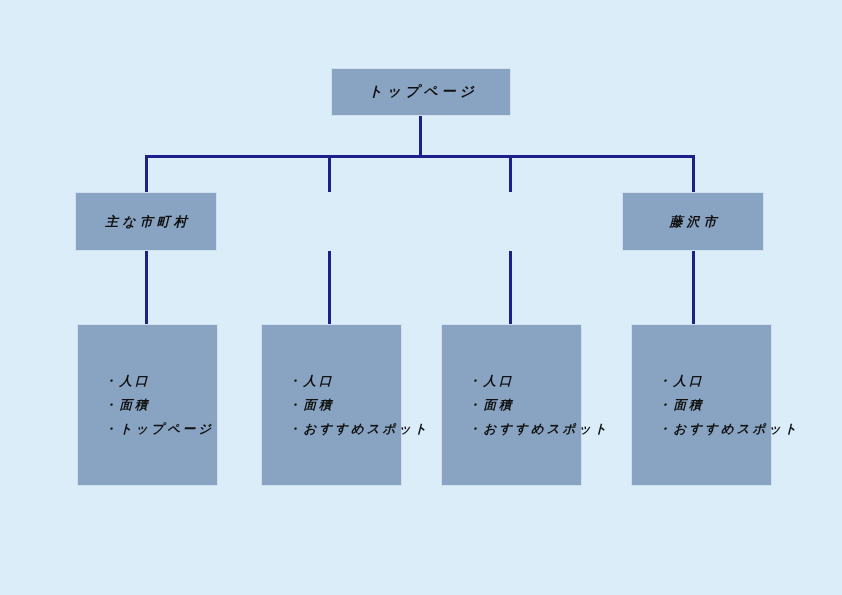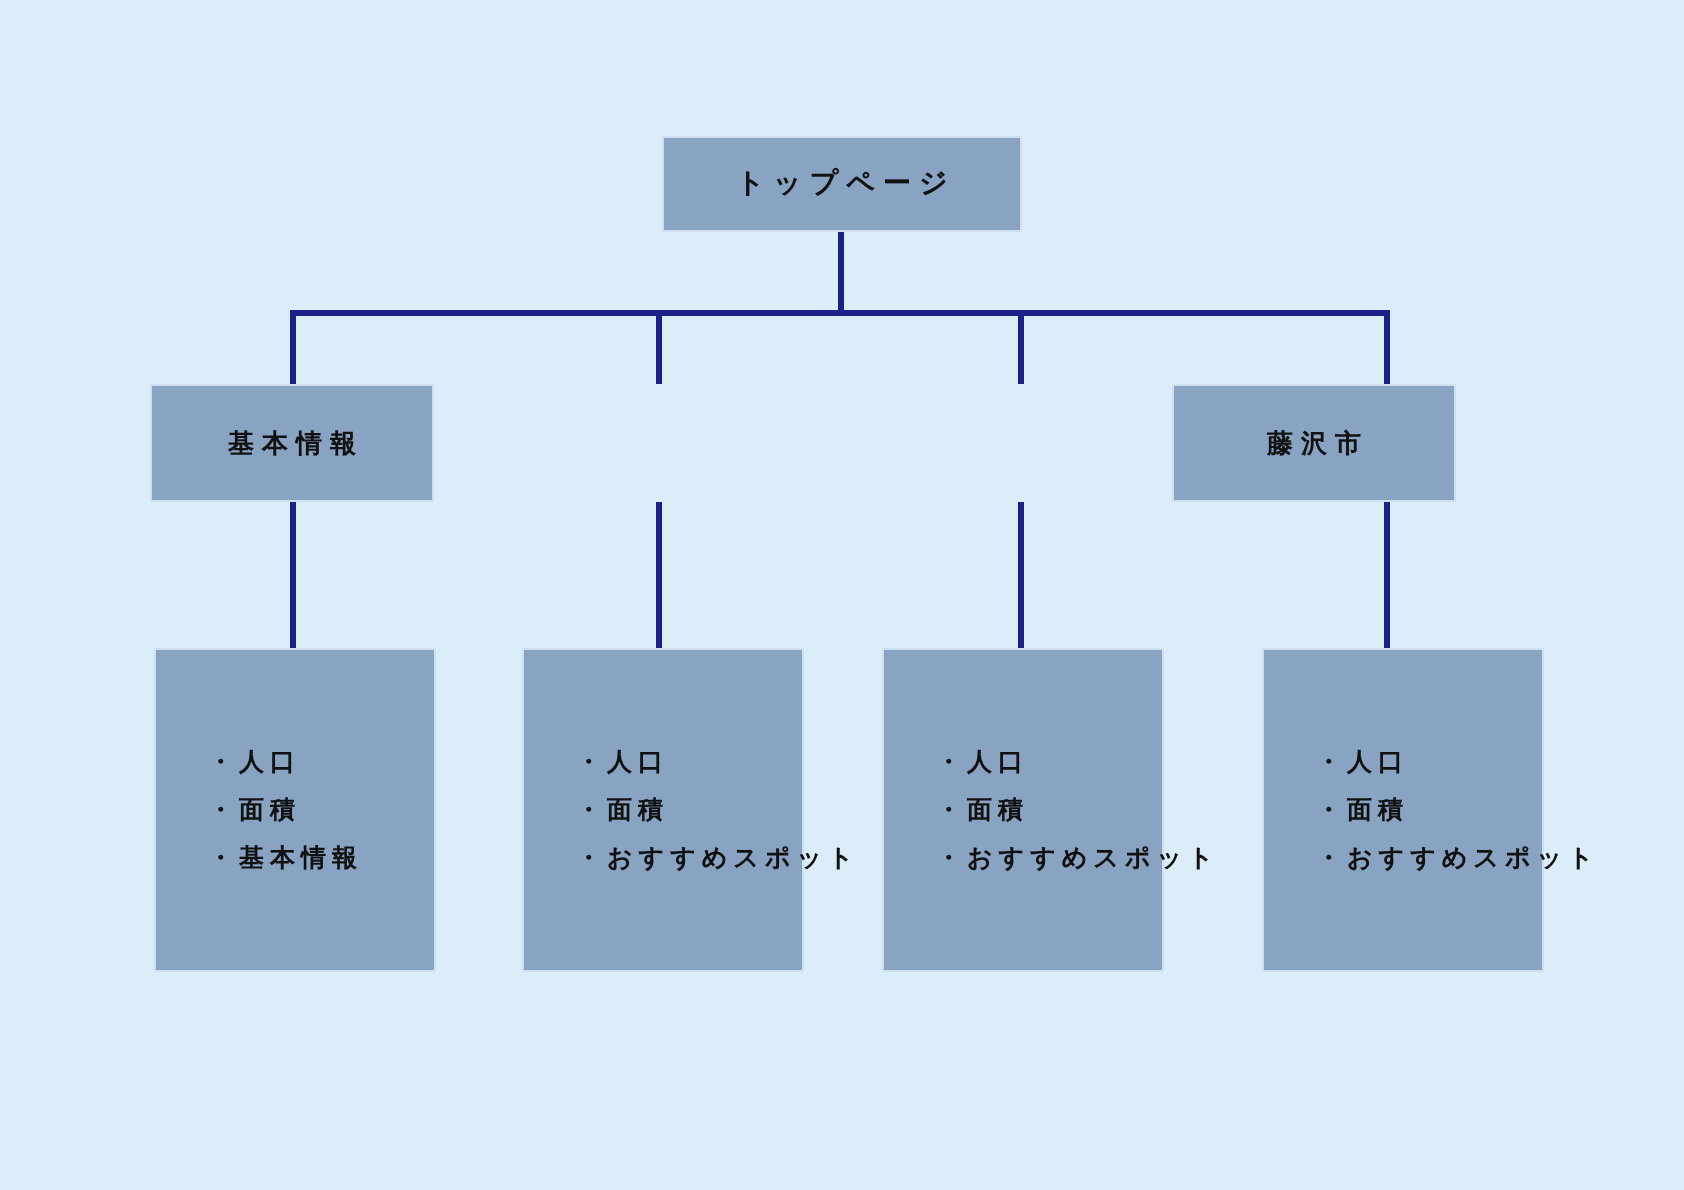--- a/index.html
+++ b/index.html
@@ -14,20 +14,21 @@
   body {
     font-family: "DejaVu Sans", "Liberation Sans", sans-serif;
     background: var(--background);
   }
   .canvas {
     position: relative;
     width: 842px;
     height: 595px;
     background: var(--background);
     overflow: hidden;
+    font-style: italic;
   }
   .node {
     position: absolute;
     background: var(--node-fill);
     border: 1px solid var(--node-border);
     color: var(--text);
   }
   .label-node {
     display: flex;
     align-items: center;
@@ -39,21 +40,21 @@
   }
   .root-node {
     left: 331px; top: 68px;
     width: 180px; height: 48px;
     font-size: 14px;
   }
   .l2-node { top: 192px; width: 142px; height: 59px; }
   .l2-0 { left: 75px; }
   .l2-1 { left: 258px; }
   .l2-2 { left: 440px; }
-  .l2-3 { left: 586px; text-align: center; }
+  .l2-3 { left: 622px; text-align: center; }
   .l3-node {
     top: 324px; width: 141px; height: 162px;
     padding: 44px 6px 0 26px;
   }
   .l3-0 { left: 77px; }
   .l3-1 { left: 261px; }
   .l3-2 { left: 441px; }
   .l3-3 { left: 631px; }
   .list-line {
     font-weight: bold;
@@ -94,30 +95,30 @@
   <div class="connector v-line conn-bot-0"></div>
   <div class="connector v-line conn-bot-1"></div>
   <div class="connector v-line conn-bot-2"></div>
   <div class="connector v-line conn-bot-3"></div>
 
   <div class="node label-node root-node">
     <span>トップページ</span>
   </div>
 
   <div class="node label-node l2-node l2-0">
-    <span>基本情報</span>
+    <span>主な市町村</span>
   </div>
   <div class="node label-node l2-node l2-3">
     <span>藤沢市</span>
   </div>
 
   <div class="node l3-node l3-0">
     <div class="list-line">・人口</div>
     <div class="list-line">・面積</div>
-    <div class="list-line">・基本情報</div>
+    <div class="list-line">・トップページ</div>
   </div>
   <div class="node l3-node l3-1">
     <div class="list-line">・人口</div>
     <div class="list-line">・面積</div>
     <div class="list-line">・おすすめスポット</div>
   </div>
   <div class="node l3-node l3-2">
     <div class="list-line">・人口</div>
     <div class="list-line">・面積</div>
     <div class="list-line">・おすすめスポット</div>

